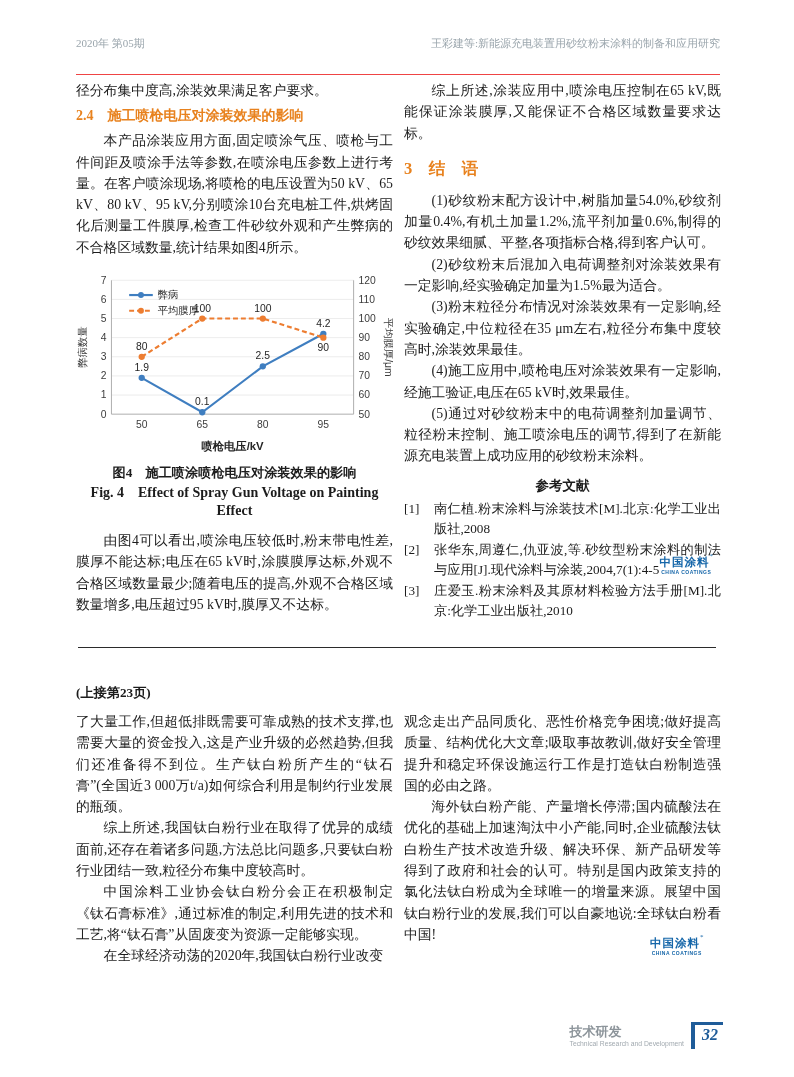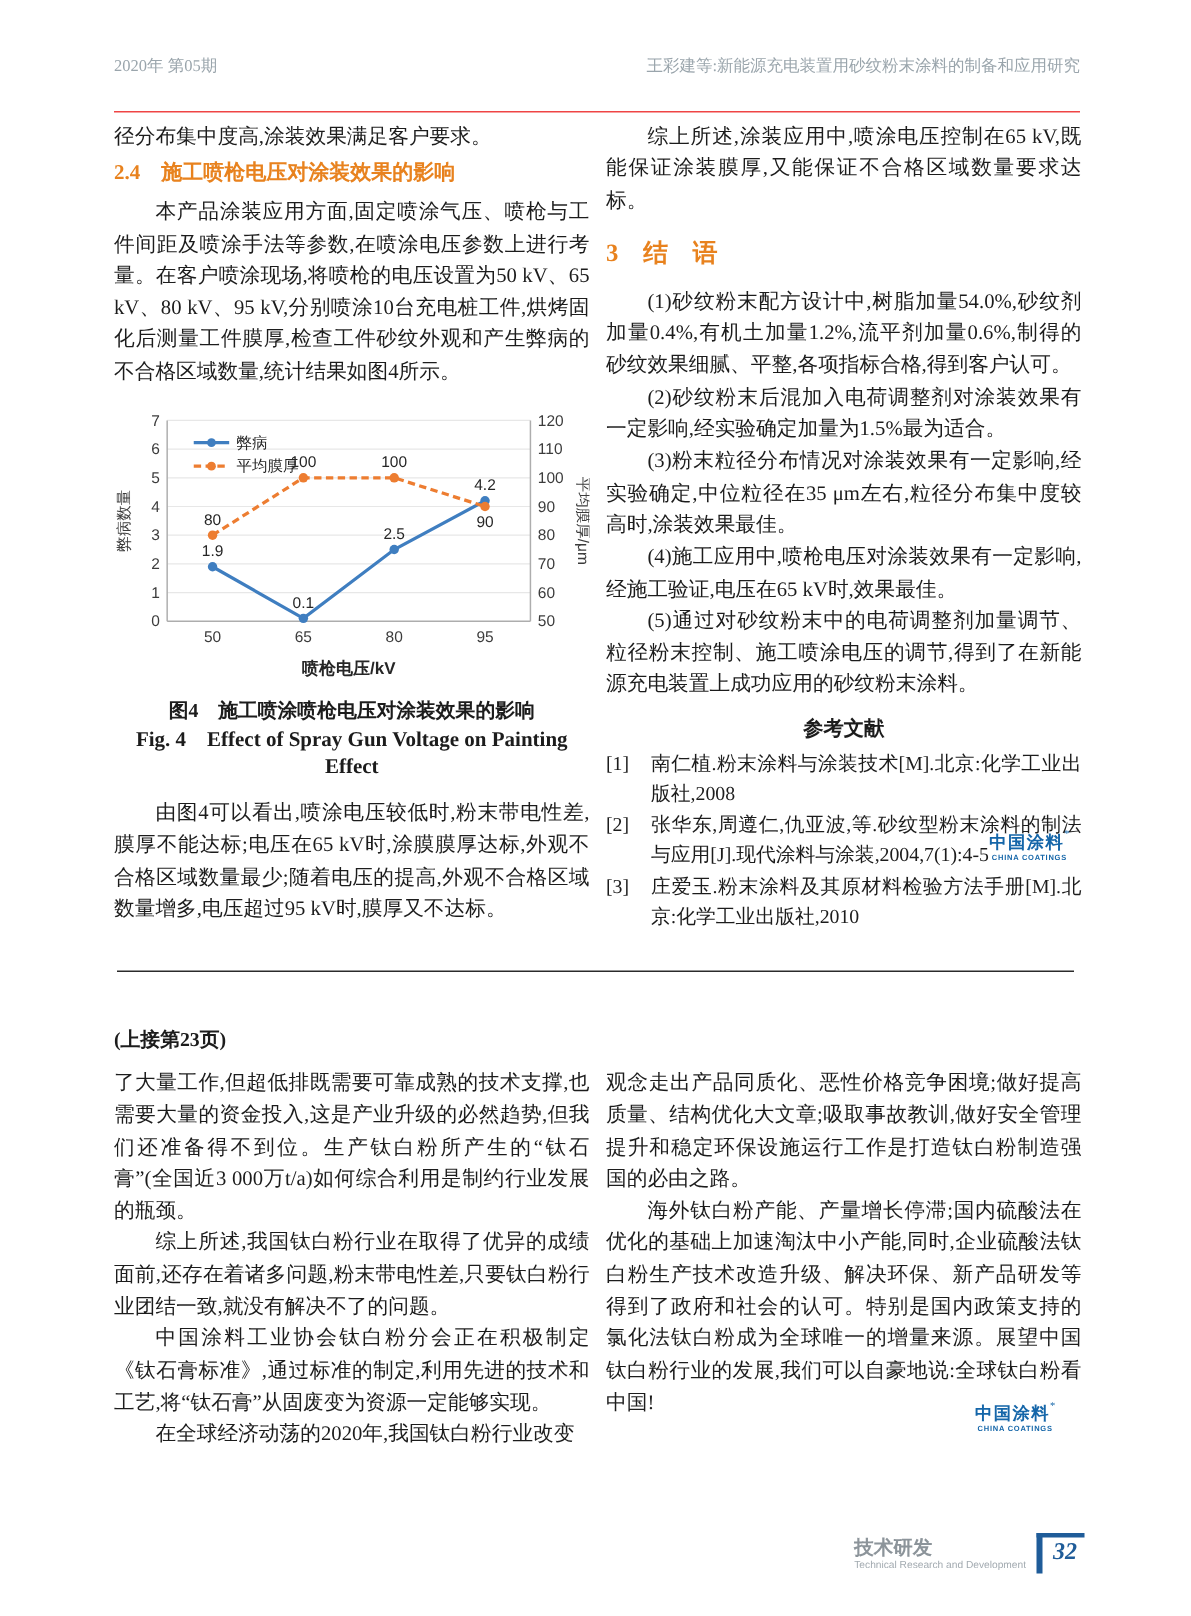--- a/index.html
+++ b/index.html
@@ -163,21 +163,21 @@
       <div><span class="cn">中国涂料</span><span class="mark">*</span></div>
       <div class="en">CHINA COATINGS</div>
     </div>
   </div>
 
   <div class="divider"></div>
   <div class="continuation">(上接第23页)</div>
 
   <div class="col2 col-left" style="left:76px;">
     <p class="body">了大量工作,但超低排既需要可靠成熟的技术支撑,也需要大量的资金投入,这是产业升级的必然趋势,但我们还准备得不到位。生产钛白粉所产生的“钛石膏”(全国近3 000万t/a)如何综合利用是制约行业发展的瓶颈。</p>
-    <p class="body indent">综上所述,我国钛白粉行业在取得了优异的成绩面前,还存在着诸多问题,粉末带电性差,只要钛白粉行业团结一致,就没有解决不了的问题。</p>
+    <p class="body indent">综上所述,我国钛白粉行业在取得了优异的成绩面前,还存在着诸多问题,方法总比问题多,只要钛白粉行业团结一致,粒径分布集中度较高时。</p>
     <p class="body indent">中国涂料工业协会钛白粉分会正在积极制定《钛石膏标准》,通过标准的制定,利用先进的技术和工艺,将“钛石膏”从固废变为资源一定能够实现。</p>
     <p class="body indent">在全球经济动荡的2020年,我国钛白粉行业改变</p>
   </div>
   <div class="col2" style="left:404px;">
     <p class="body">观念走出产品同质化、恶性价格竞争困境;做好提高质量、结构优化大文章;吸取事故教训,做好安全管理提升和稳定环保设施运行工作是打造钛白粉制造强国的必由之路。</p>
     <p class="body indent">海外钛白粉产能、产量增长停滞;国内硫酸法在优化的基础上加速淘汰中小产能,同时,企业硫酸法钛白粉生产技术改造升级、解决环保、新产品研发等得到了政府和社会的认可。特别是国内政策支持的氯化法钛白粉成为全球唯一的增量来源。展望中国钛白粉行业的发展,我们可以自豪地说:全球钛白粉看中国!</p>
   </div>
 
   <div class="logo logo-bottom">
     <div><span class="cn">中国涂料</span><span class="mark">*</span></div>

